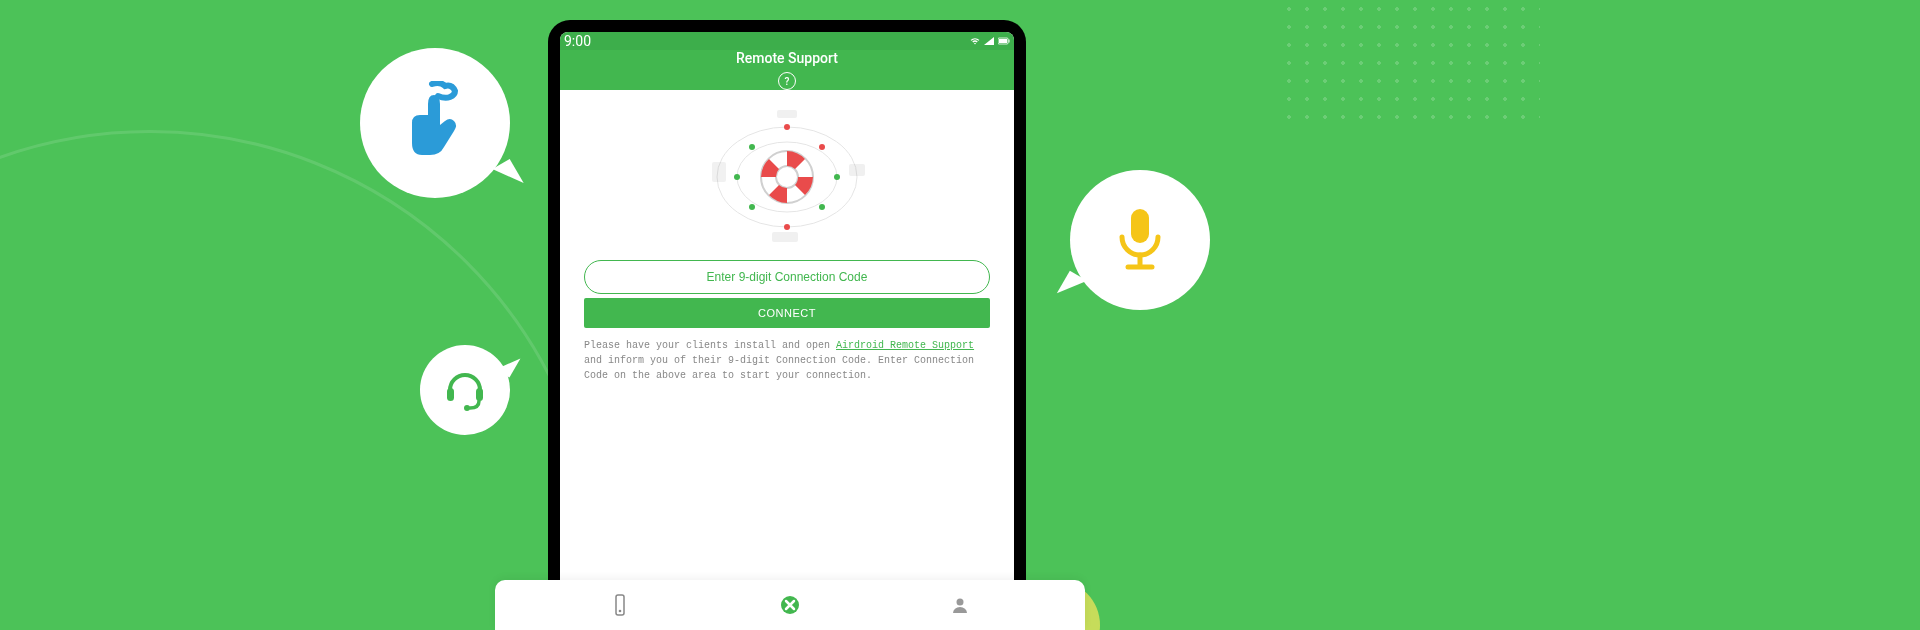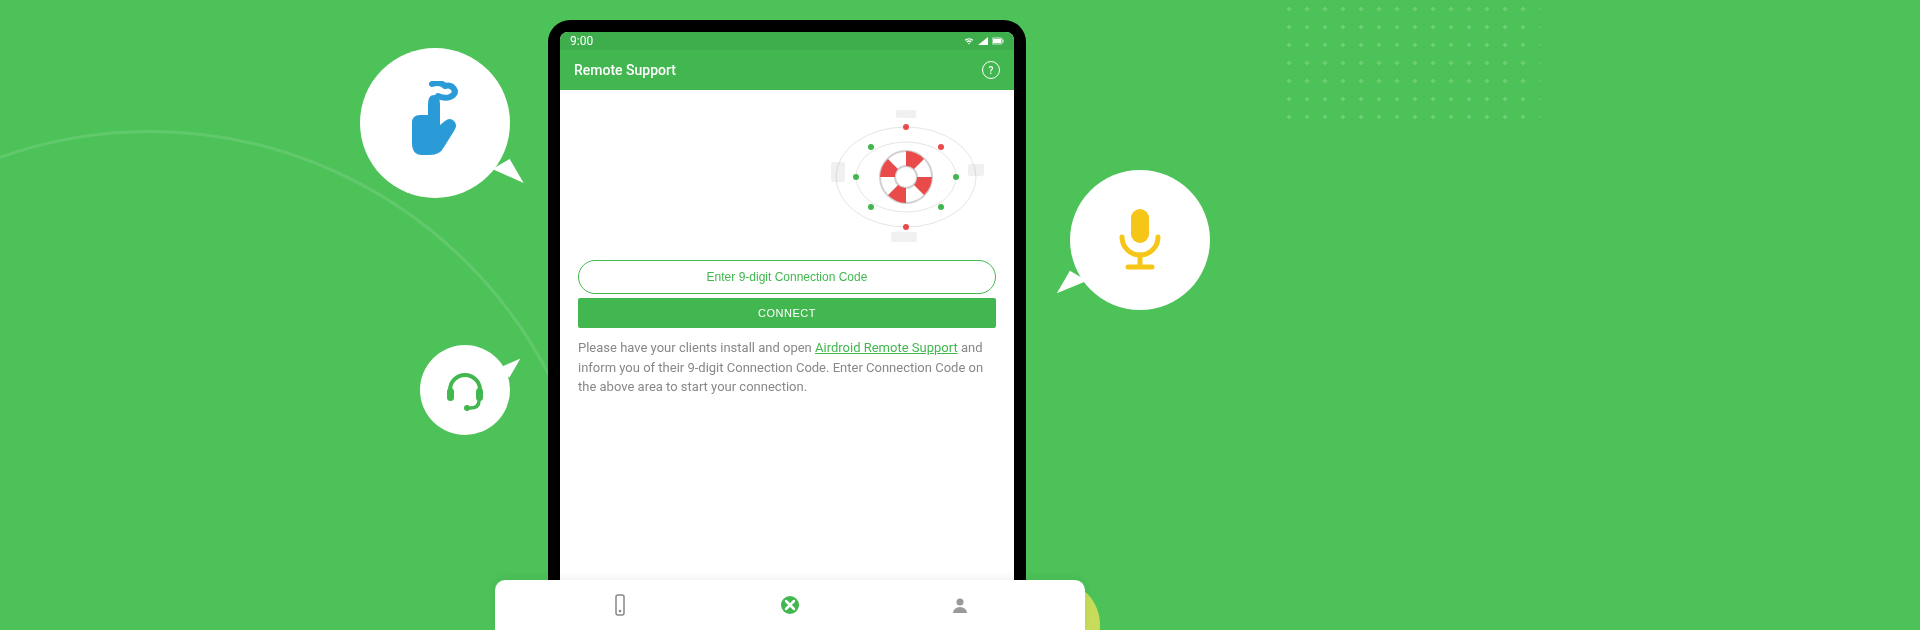--- a/index.html
+++ b/index.html
@@ -67,56 +67,57 @@
       overflow: hidden;
     }
 
     
     .status-bar {
       height: 18px;
       background: #3DAE4B;
       display: flex;
       align-items: center;
       justify-content: space-between;
-      padding: 0 10px;
+      padding: 0 4px;
       color: #fff;
-      font-size: 12px;
+      font-size: 14px;
     }
     .status-icons { display: flex; gap: 4px; align-items: center; }
 
     
     .app-header {
       height: 40px;
       background: #42B74F;
       display: flex;
       align-items: center;
       justify-content: space-between;
       padding: 0 14px;
       color: #fff;
       font-size: 14px;
       font-weight: 500;
+      flex-direction: column;
     }
     .help-icon {
       width: 18px;
       height: 18px;
       border: 1.5px solid #fff;
       border-radius: 50%;
       display: flex;
       align-items: center;
       justify-content: center;
       font-size: 10px;
     }
 
     
     .app-main {
       flex: 1;
       display: flex;
       flex-direction: column;
-      align-items: flex-end;
-      padding: 12px 18px;
+      align-items: center;
+      padding: 12px 24px;
     }
 
     .hero-illustration {
       width: 180px;
       height: 150px;
       display: flex;
       align-items: center;
       justify-content: center;
       position: relative;
     }
@@ -142,24 +143,25 @@
       border: none;
       font-size: 11px;
       font-weight: 500;
       letter-spacing: 0.5px;
       margin-top: 4px;
       cursor: pointer;
       border-radius: 2px;
     }
 
     .instruction-text {
-      font-size: 13px;
+      font-size: 10px;
       color: #888;
       margin-top: 10px;
       line-height: 1.5;
+      font-family: Liberation Mono, monospace;
     }
     .instruction-link {
       color: #42B74F;
       text-decoration: underline;
     }
 
     
     .laptop-base {
       position: absolute;
       left: 495px;

